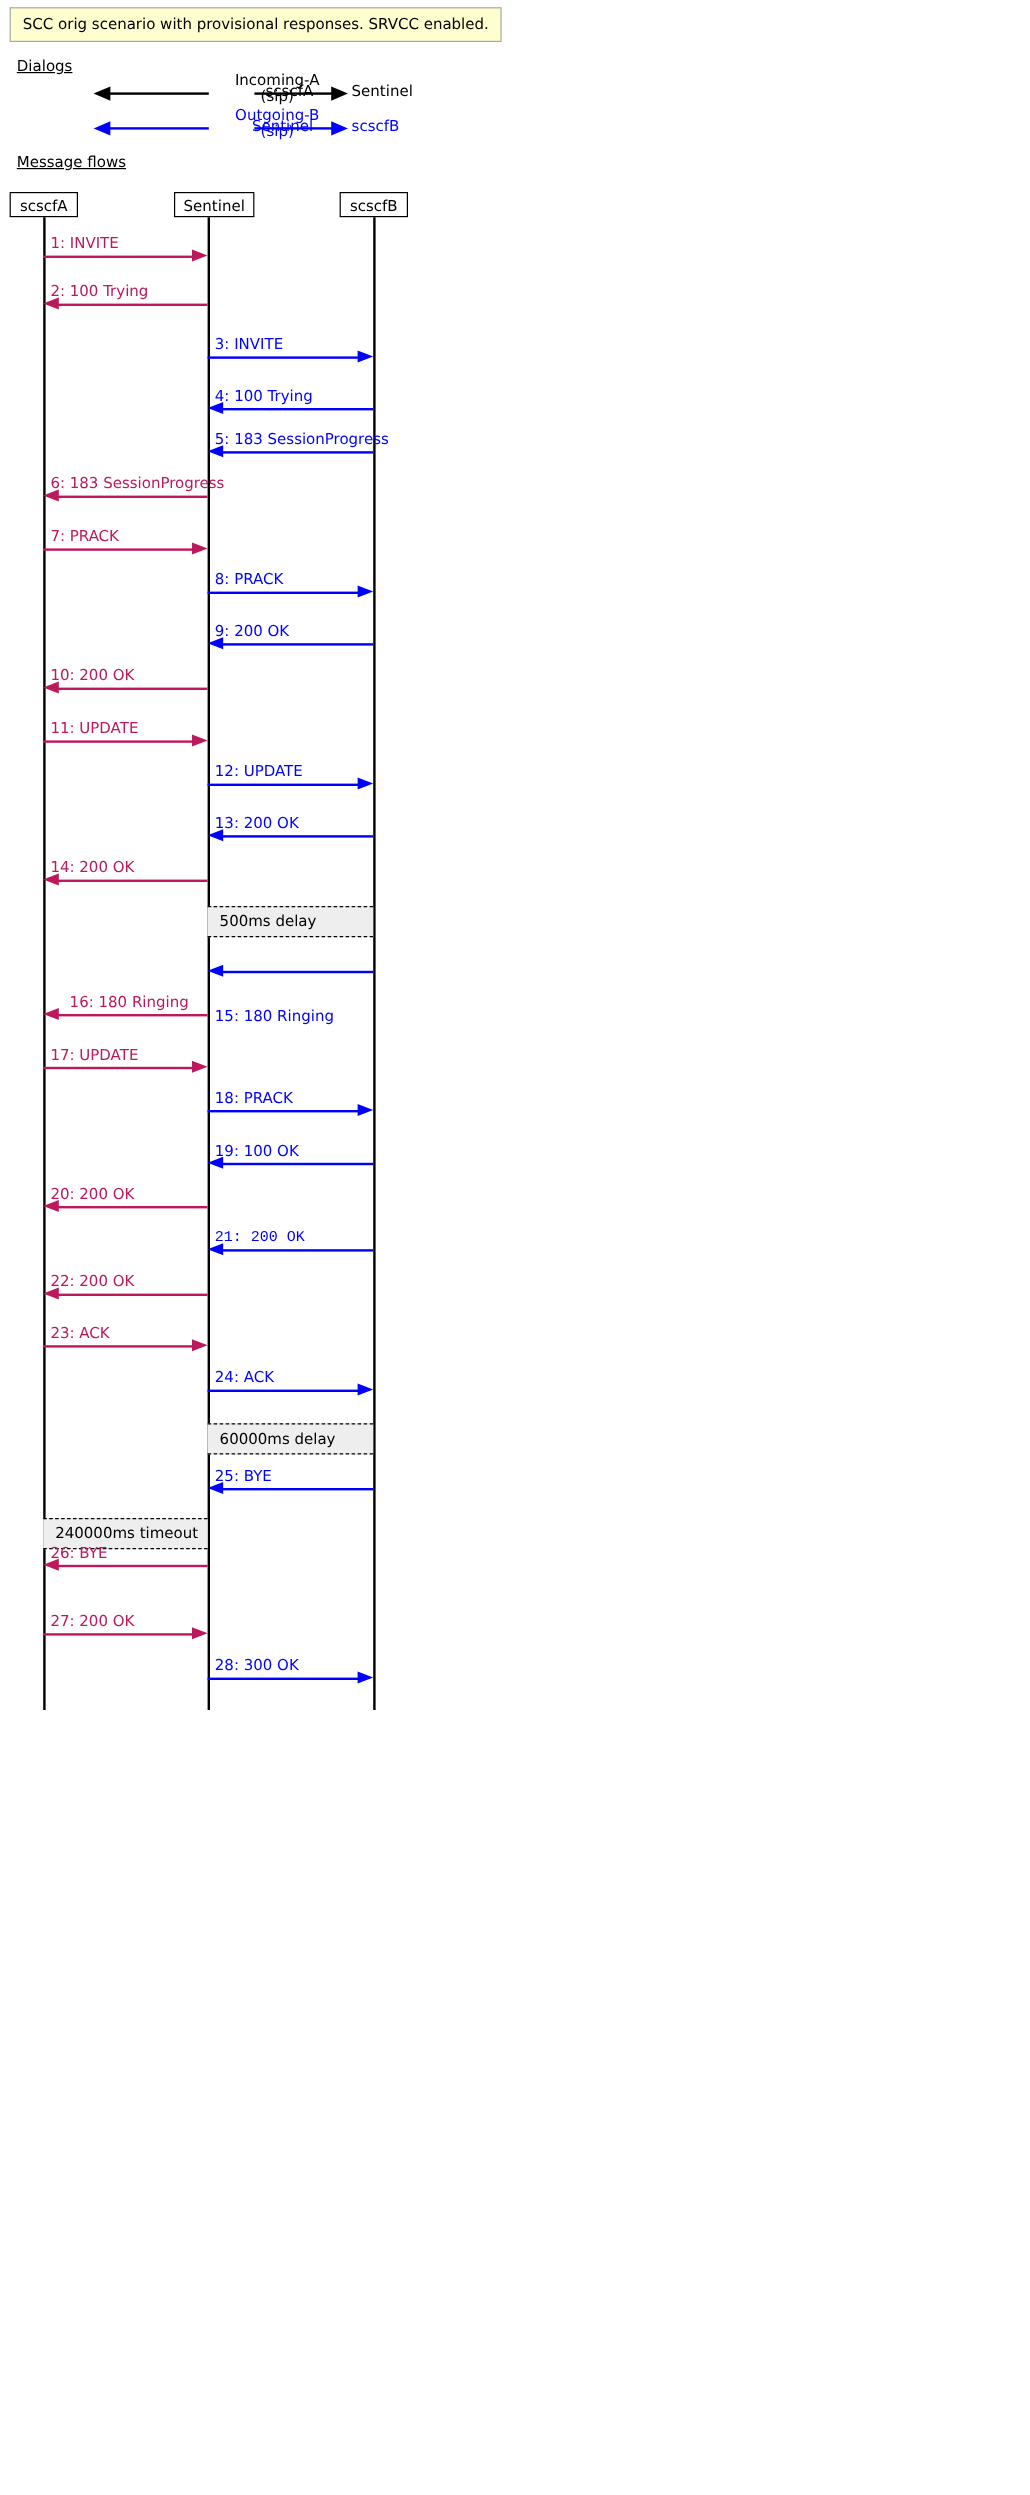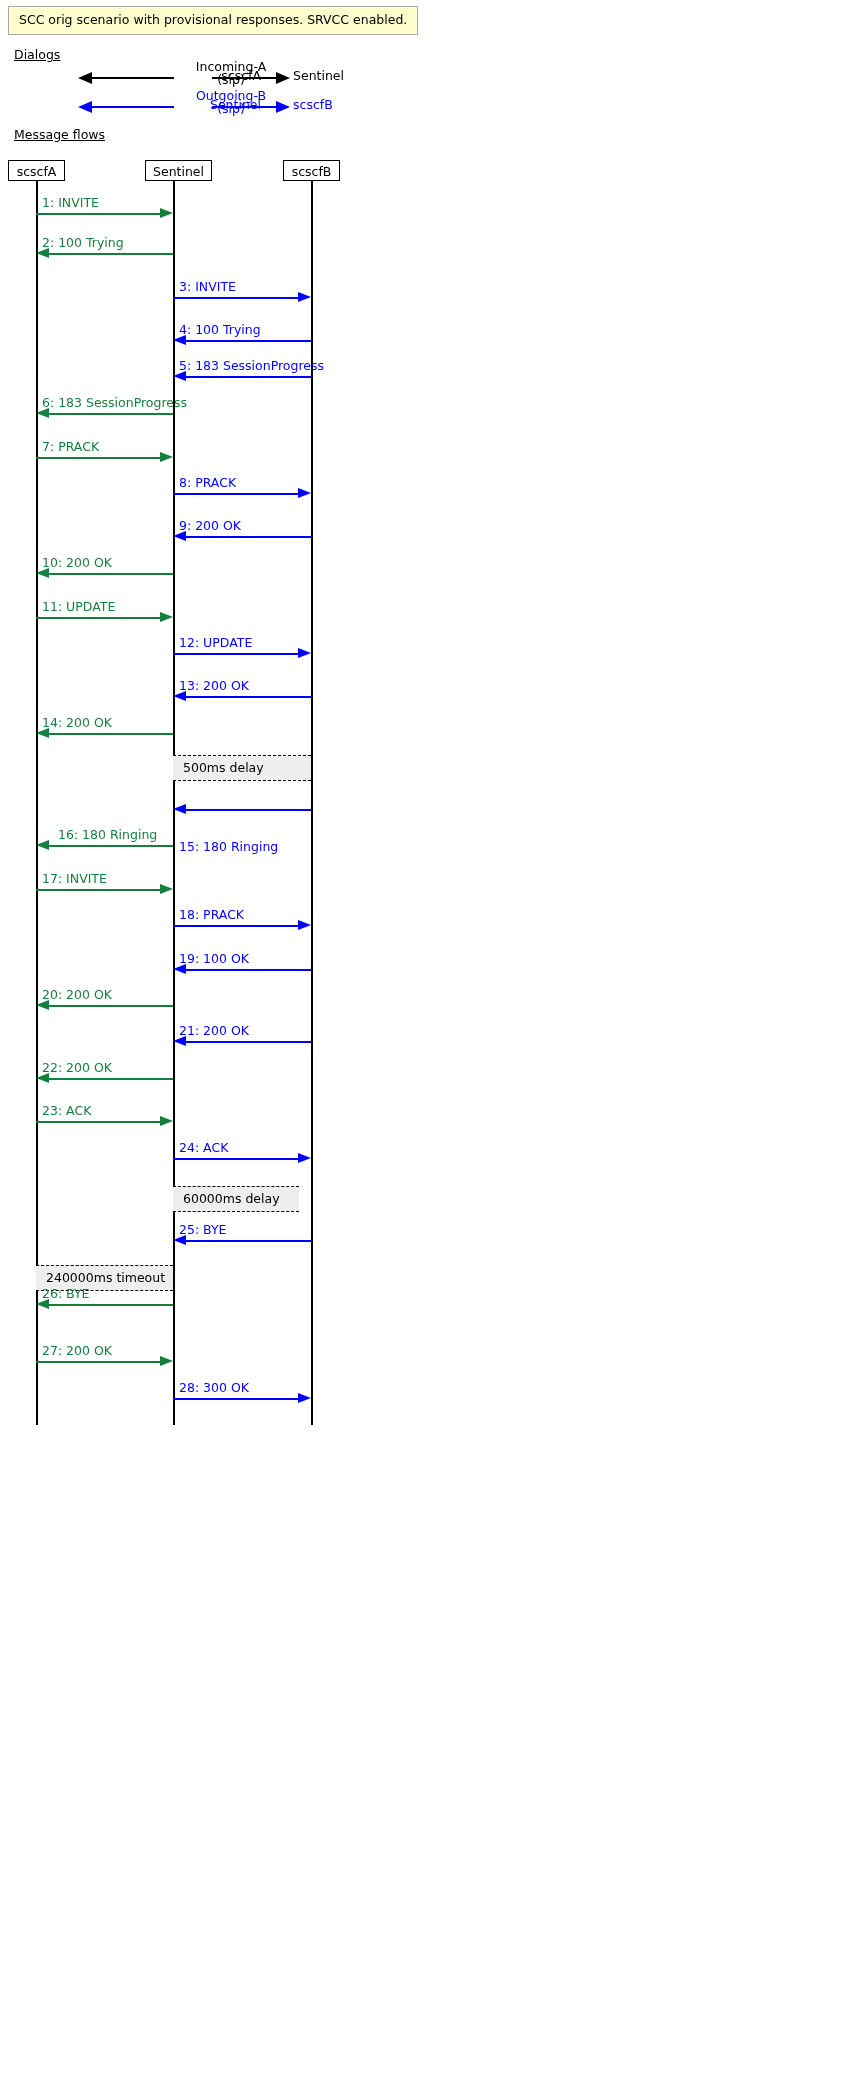--- a/index.html
+++ b/index.html
@@ -161,21 +161,21 @@
   .msg.to-left  .shaft { left: 9px; right: 0; }
   .msg.to-left  .head  { left: 0; border-right: 13px solid currentColor; }
 
   .msg-label {
     position: absolute;
     font-size: 12.5px;
     line-height: 14px;
     white-space: nowrap;
     color: inherit;
   }
-  .m-black { color: #15803d; }
+  .m-black { color: #be185d; }
   .m-blue  { color: #0000FF; }
 
   
   .delay-box {
     position: absolute;
     box-sizing: border-box;
     background: #EEEEEE;
     border-top: 1px dashed #000000;
     border-bottom: 1px dashed #000000;
     height: 26px;
@@ -234,21 +234,21 @@
 <div class="section-heading" id="heading-flows">Message flows</div>
 
 <div id="sequence">
     <div class="participant-box" style="left: 8px; min-width: 57px;">scscfA</div>
     <div class="lifeline" style="left: 36px; height: 1244px;"></div>
     <div class="participant-box" style="left: 145px; min-width: 57px;">Sentinel</div>
     <div class="lifeline" style="left: 173px; height: 1244px;"></div>
     <div class="participant-box" style="left: 283px; min-width: 57px;">scscfB</div>
     <div class="lifeline" style="left: 311px; height: 1244px;"></div>
     <div class="delay-box" style="left: 173px; width: 138px; top: 600px;">500ms delay</div>
-    <div class="delay-box" style="left: 173px; width: 126px; top: 1031px;">60000ms delay</div>
+    <div class="delay-box" style="left: 173px; width: 138px; top: 1031px;">60000ms delay</div>
     <div class="delay-box" style="left: 36px; width: 137px; top: 1110px;">240000ms timeout</div>
     <div class="msg to-right m-black" style="left: 36px; width: 137px; top: 58px;">
       <div class="shaft"></div>
       <div class="head"></div>
     </div>
     <div class="msg-label m-black" style="left: 42px; top: 41px;">1: INVITE</div>
     <div class="msg to-left m-black" style="left: 36px; width: 137px; top: 98px;">
       <div class="shaft"></div>
       <div class="head"></div>
     </div>
@@ -320,41 +320,41 @@
     <div class="msg-label m-blue" style="left: 179px; top: 637px; margin-top: 48px;">15: 180 Ringing</div>
     <div class="msg to-left m-black" style="left: 36px; width: 137px; top: 690px;">
       <div class="shaft"></div>
       <div class="head"></div>
     </div>
     <div class="msg-label m-black" style="left: 42px; top: 673px; margin-left: 16px;">16: 180 Ringing</div>
     <div class="msg to-right m-black" style="left: 36px; width: 137px; top: 734px;">
       <div class="shaft"></div>
       <div class="head"></div>
     </div>
-    <div class="msg-label m-black" style="left: 42px; top: 717px;">17: INVITE</div>
+    <div class="msg-label m-black" style="left: 42px; top: 717px;">17: UPDATE</div>
     <div class="msg to-right m-blue" style="left: 173px; width: 138px; top: 770px;">
       <div class="shaft"></div>
       <div class="head"></div>
     </div>
     <div class="msg-label m-blue" style="left: 179px; top: 753px;">18: PRACK</div>
     <div class="msg to-left m-blue" style="left: 173px; width: 138px; top: 814px;">
       <div class="shaft"></div>
       <div class="head"></div>
     </div>
     <div class="msg-label m-blue" style="left: 179px; top: 797px;">19: 100 OK</div>
     <div class="msg to-left m-black" style="left: 36px; width: 137px; top: 850px;">
       <div class="shaft"></div>
       <div class="head"></div>
     </div>
     <div class="msg-label m-black" style="left: 42px; top: 833px;">20: 200 OK</div>
     <div class="msg to-left m-blue" style="left: 173px; width: 138px; top: 886px;">
       <div class="shaft"></div>
       <div class="head"></div>
     </div>
-    <div class="msg-label m-blue" style="left: 179px; top: 869px;">21: 200 OK</div>
+    <div class="msg-label m-blue" style="left: 179px; top: 869px; font-family: Liberation Mono, monospace;">21: 200 OK</div>
     <div class="msg to-left m-black" style="left: 36px; width: 137px; top: 923px;">
       <div class="shaft"></div>
       <div class="head"></div>
     </div>
     <div class="msg-label m-black" style="left: 42px; top: 906px;">22: 200 OK</div>
     <div class="msg to-right m-black" style="left: 36px; width: 137px; top: 966px;">
       <div class="shaft"></div>
       <div class="head"></div>
     </div>
     <div class="msg-label m-black" style="left: 42px; top: 949px;">23: ACK</div>

